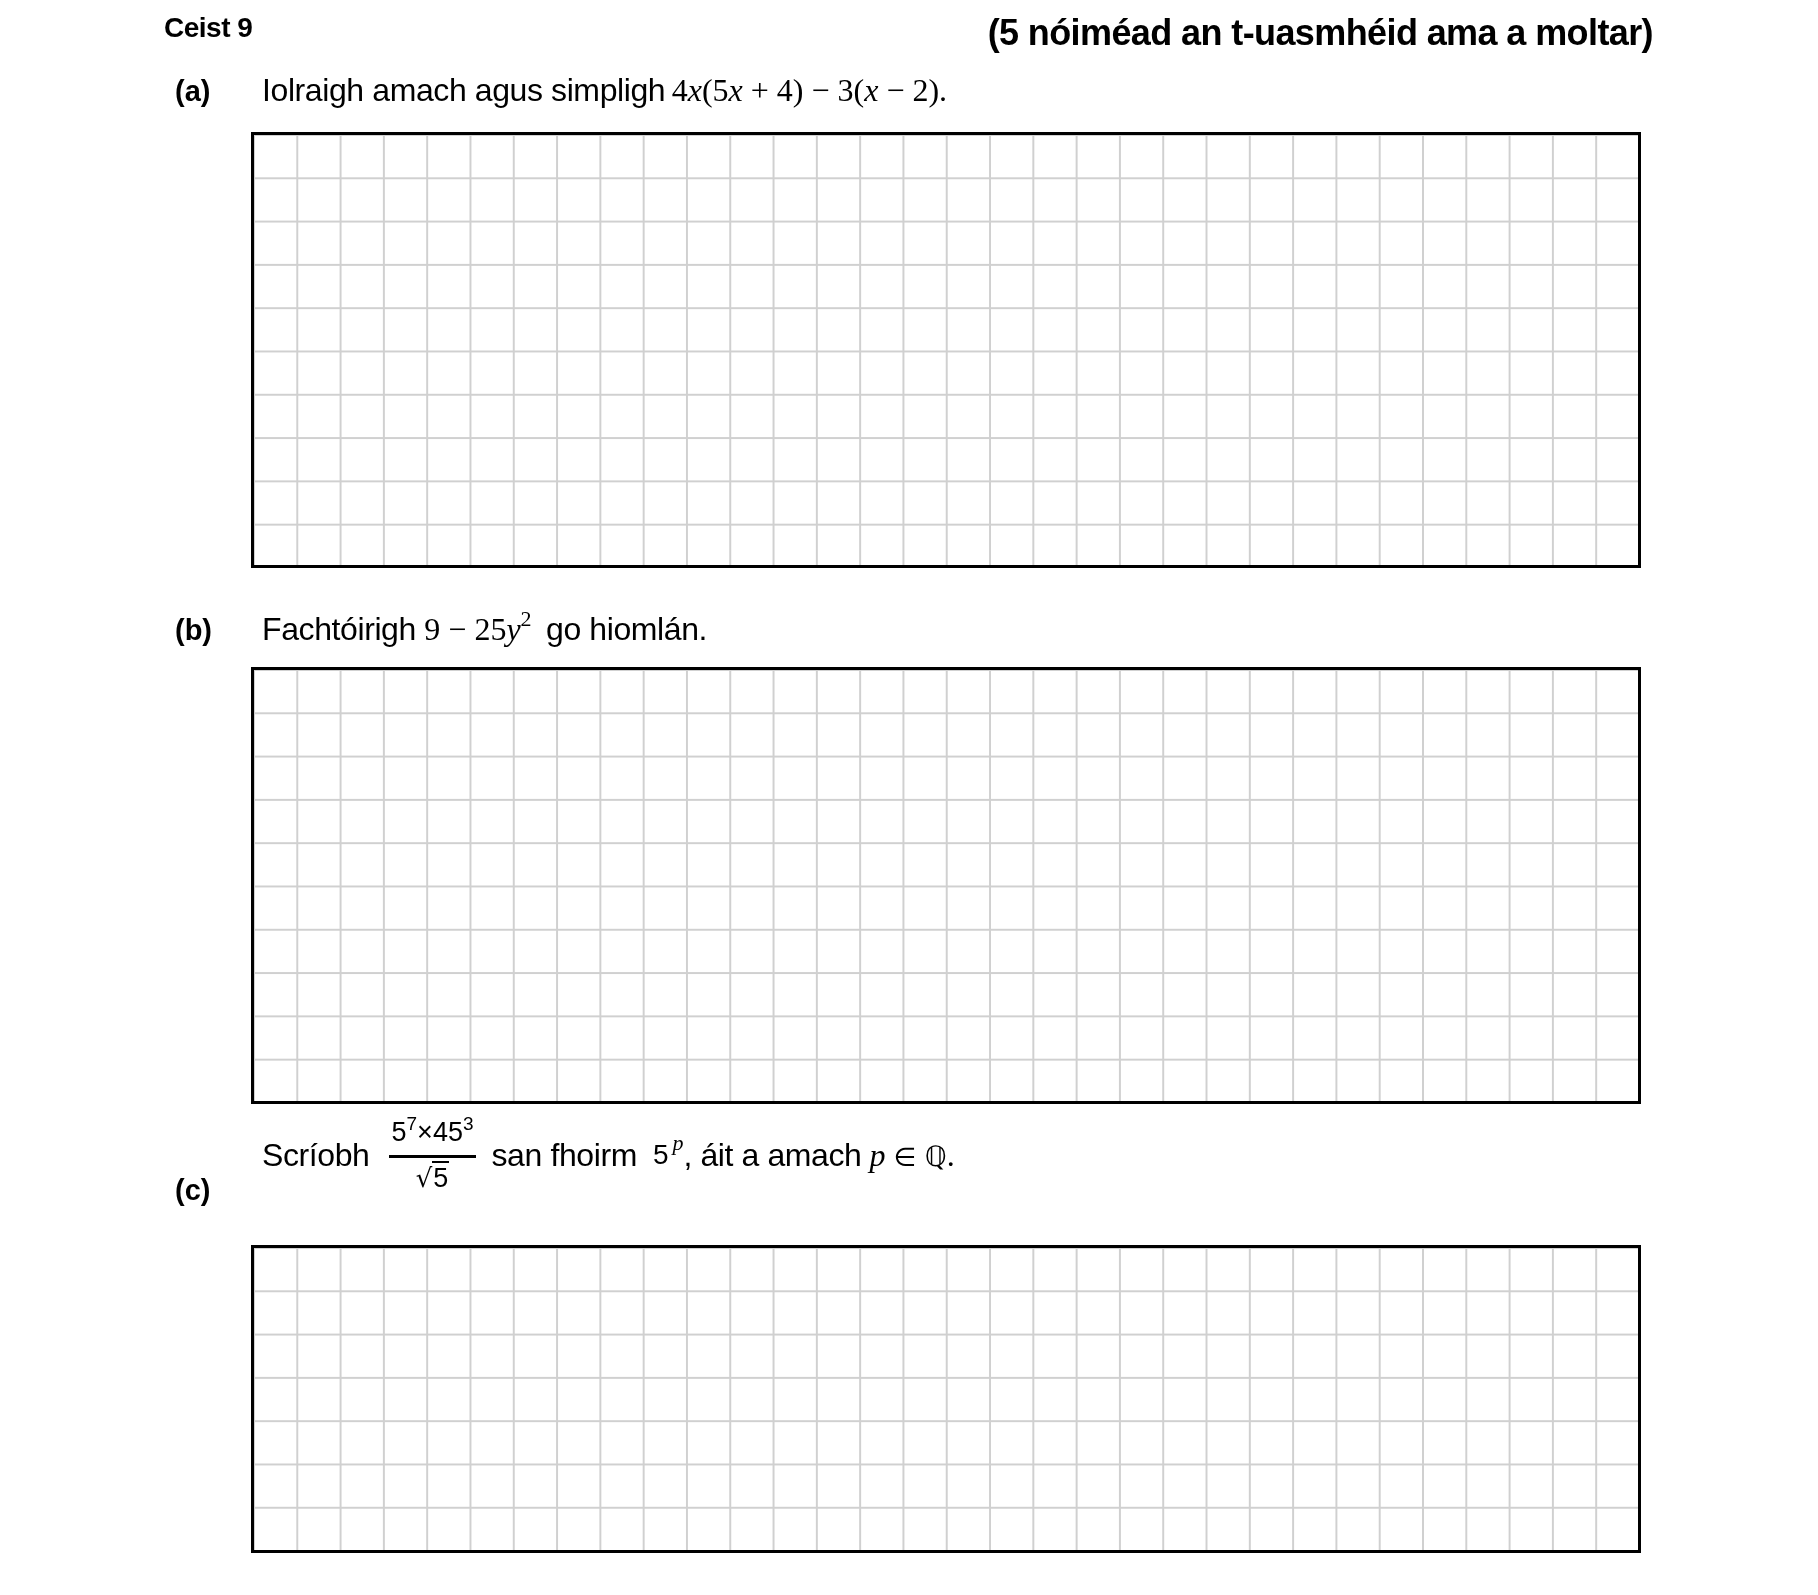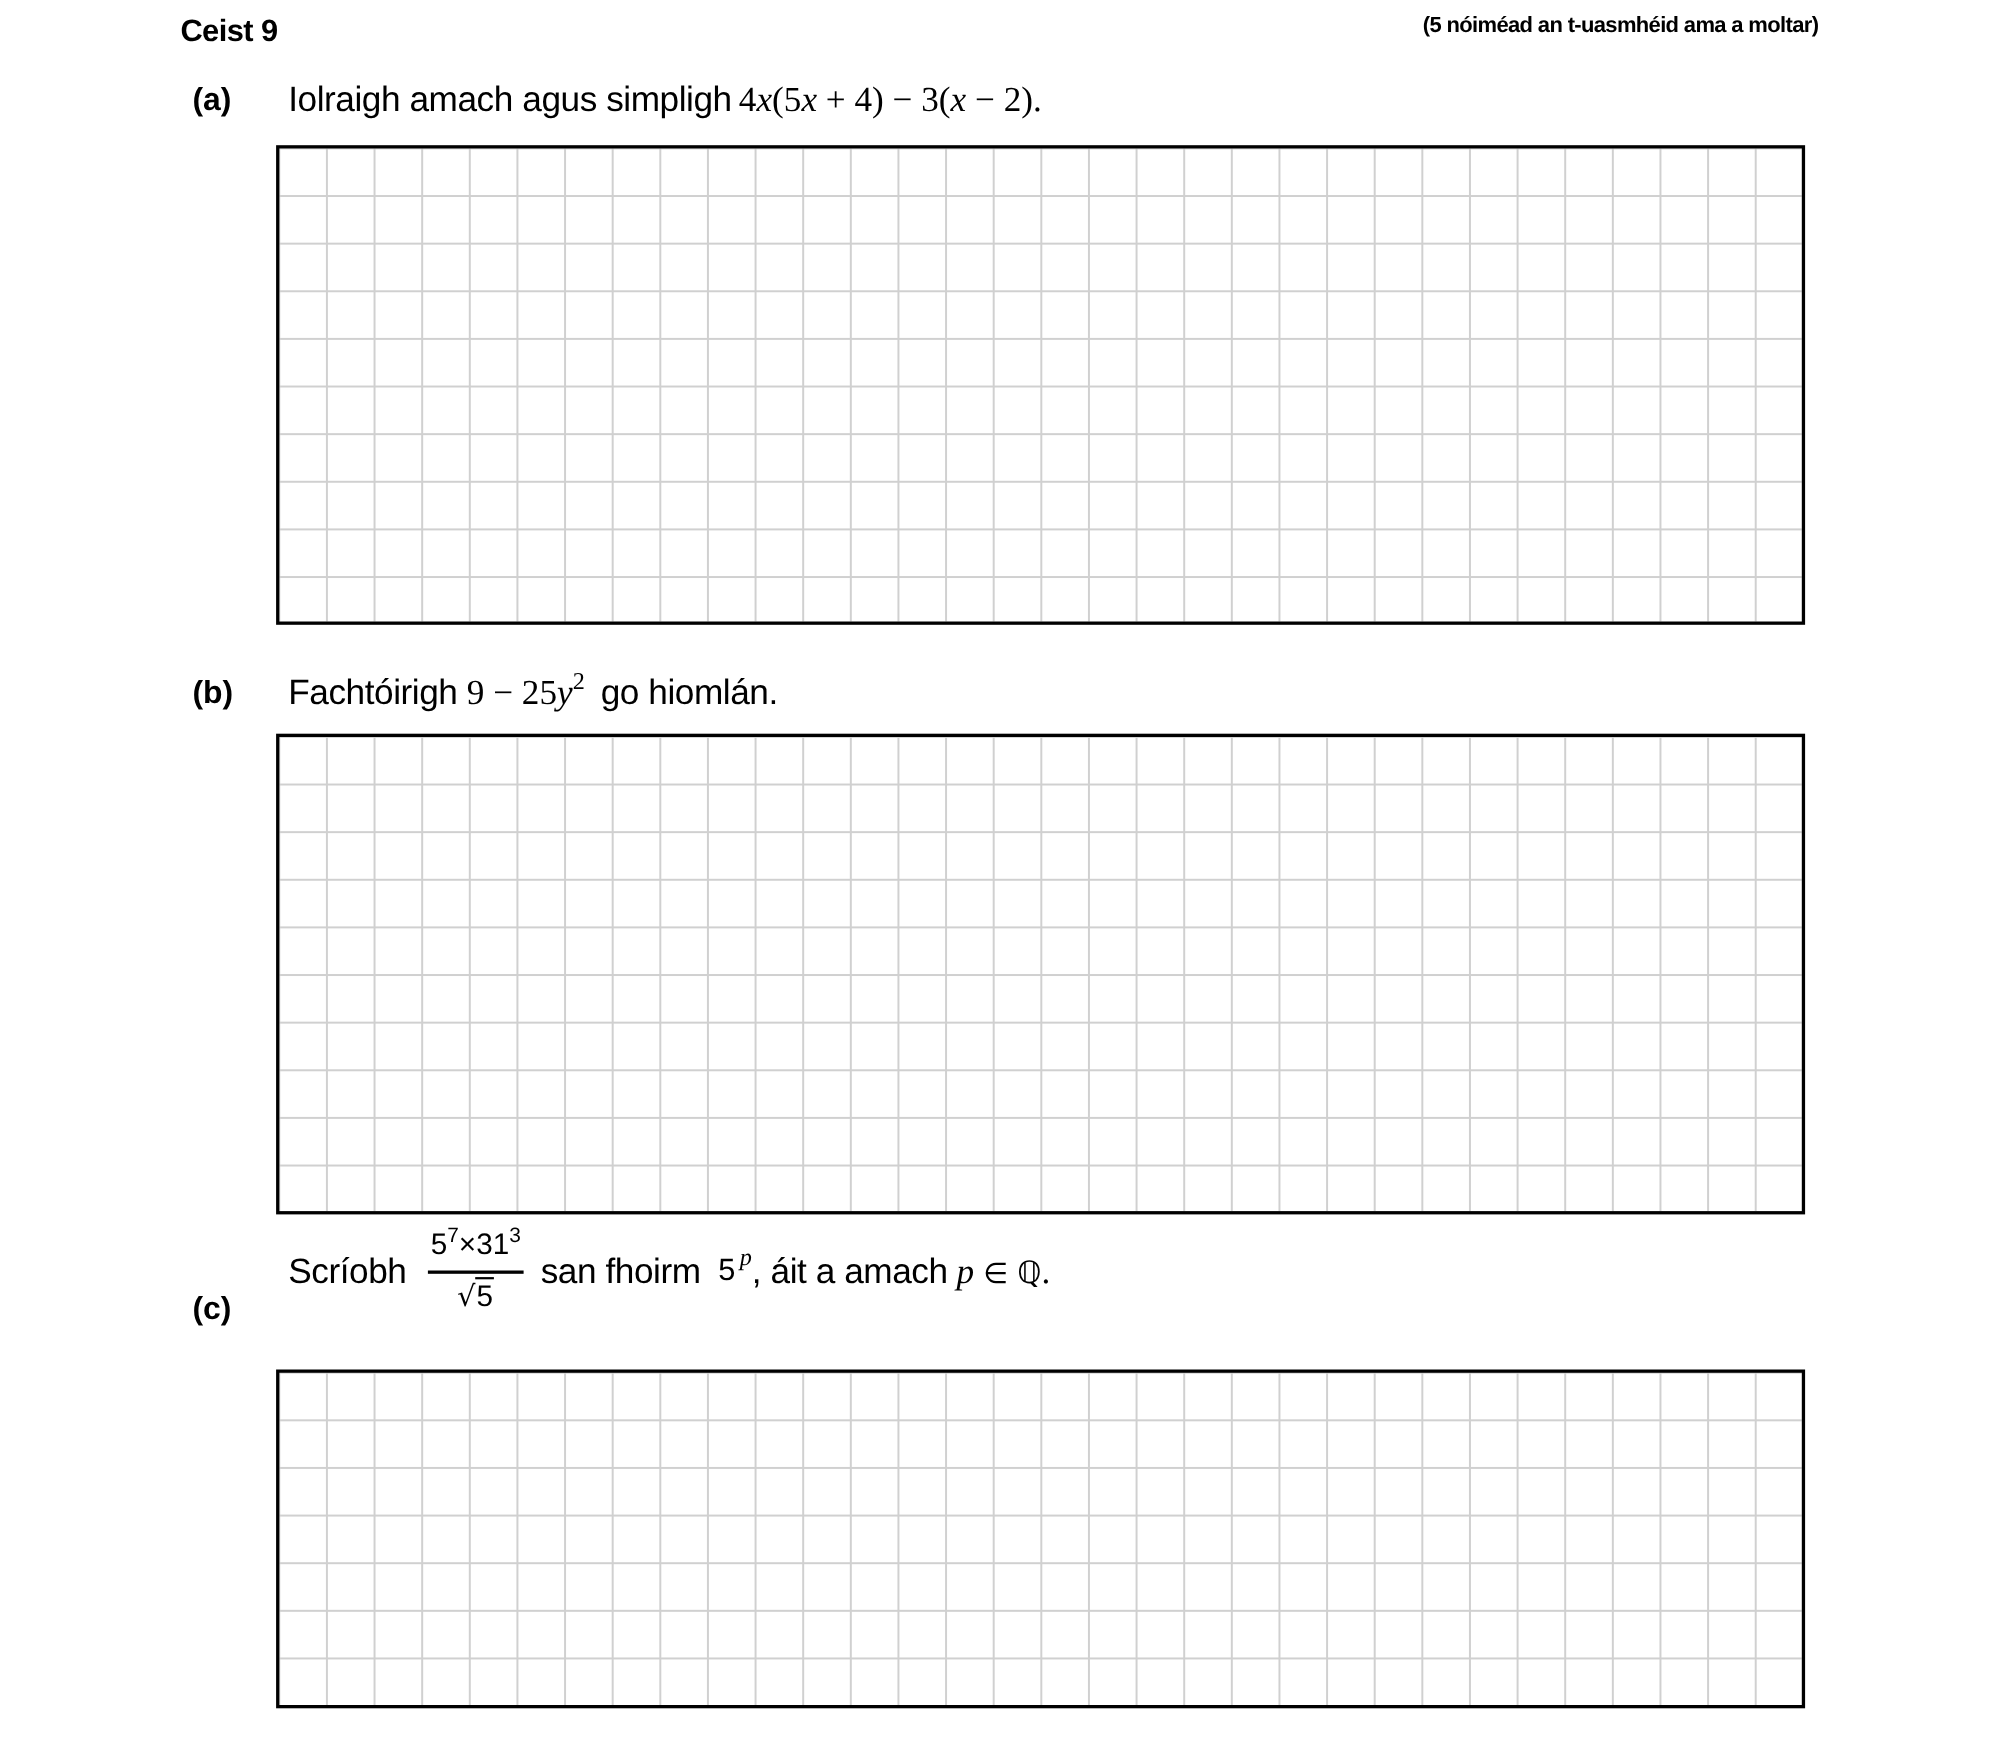--- a/index.html
+++ b/index.html
@@ -1,19 +1,19 @@
 <!DOCTYPE html>
 <html><head>
 <meta charset="utf-8">
 <style>
   html, body { margin: 0; padding: 0; background: #ffffff; }
   body { width: 1818px; height: 1595px; position: relative; overflow: hidden; color: #000; font-family: "Liberation Sans", sans-serif; }
   .abs { position: absolute; white-space: nowrap; }
   .title { left: 164px; top: 12px; font-size: 28px; font-weight: bold; letter-spacing: -0.5px; }
-  .time { right: 165px; top: 12px; font-size: 20px; font-weight: bold; letter-spacing: -0.6px; }
+  .time { right: 165px; top: 12px; font-size: 36px; font-weight: bold; letter-spacing: -0.6px; }
   .part-label { font-size: 29px; font-weight: bold; }
   .part-text { font-size: 32px; letter-spacing: -0.4px; }
   .math { font-family: "Liberation Serif", "DejaVu Serif", serif; font-size: 32px; }
   .mi { font-style: italic; }
   .sup { font-size: 22px; position: relative; top: -14px; }
   .box {
     position: absolute; left: 251px; width: 1384px;
     border: 3px solid #000; box-sizing: content-box;
     background-color: #fff;
     background-image:
@@ -47,21 +47,21 @@
   <span class="part-text">Fachtóirigh</span>
   <span class="math" style="margin-left:4px;"><span>9 − 25</span><span class="mi">y</span><span class="sup">2</span></span>
   <span class="part-text" style="margin-left:10px;">go hiomlán.</span>
 </div>
 <div class="box" style="top:667px; height:431px;"></div>
 
 <div class="abs part-label" style="left:175px; top:1174px;">(c)</div>
 <div class="abs" style="left:262px; top:1109px; display:flex; align-items:center; height:92px;">
   <span class="part-text">Scríobh</span>
   <span class="frac" style="margin-left:20px;">
-    <span class="num"><span>5</span><span class="sup2">7</span><span>×</span><span>31</span><span class="sup2">3</span></span>
+    <span class="num"><span>5</span><span class="sup2">7</span><span>×</span><span>45</span><span class="sup2">3</span></span>
     <span class="den"><span class="sqrt-sym">√</span><span class="sqrt-arg">5</span></span>
   </span>
   <span class="part-text" style="margin-left:16px;">san fhoirm</span>
   <span class="math" style="margin-left:16px; font-family:'Liberation Sans', sans-serif; font-size:28px;"><span>5</span><span class="sup mi" style="font-family:'Liberation Serif', serif; margin-left:4px;">p</span></span>
   <span class="part-text">, áit a amach</span>
   <span class="math" style="margin-left:8px;"><span class="mi">p</span><span style="font-family:'DejaVu Sans', sans-serif; font-size:26px;"> ∈ </span><span style="font-family:'DejaVu Sans', sans-serif; font-size:28px;">ℚ</span><span>.</span></span>
 </div>
 <div class="box" style="top:1245px; height:302px;"></div>
 
 </body></html>

